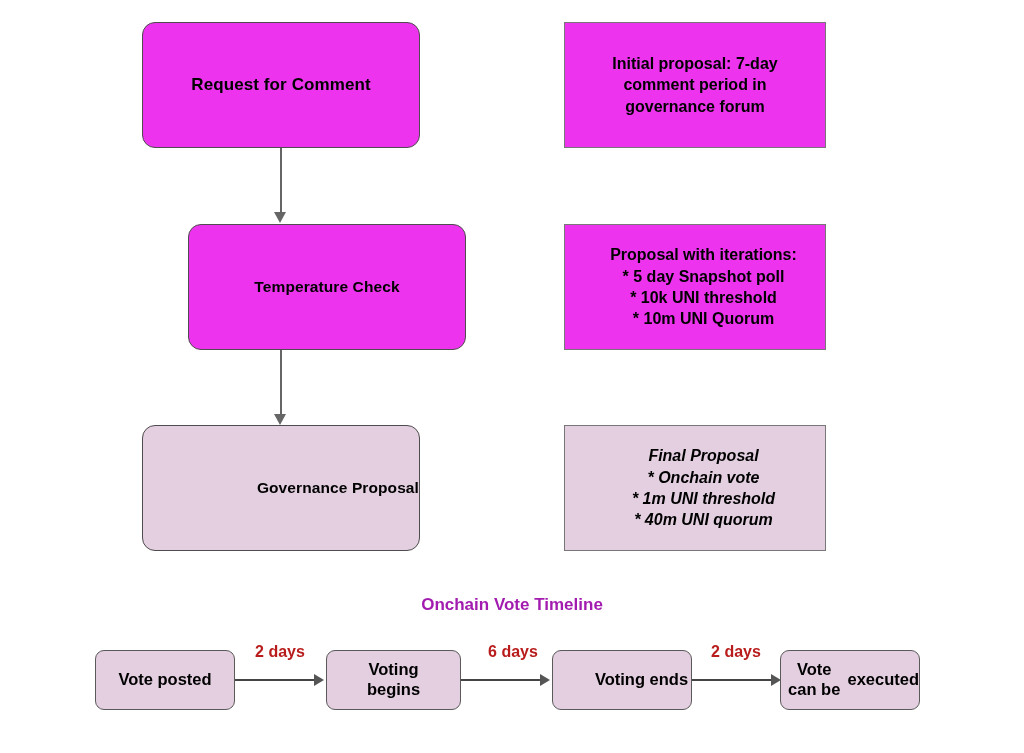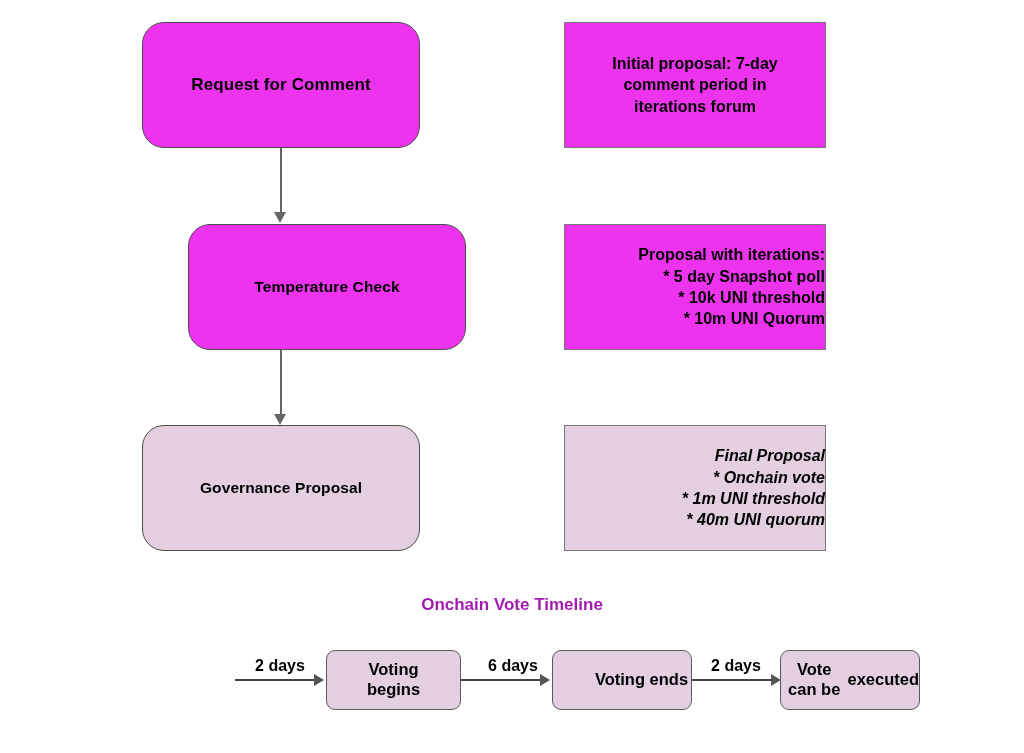--- a/index.html
+++ b/index.html
@@ -30,21 +30,21 @@
     justify-content: center;
     text-align: center;
     font-weight: bold;
     color: #000000;
     line-height: 1.18;
   }
 
   
   .stage-box {
     border: 1.6px solid #4d4d4d;
-    border-radius: 22px;
+    border-radius: 13px;
   }
   .stage-box.magenta {
     background: #ee33ee;
   }
   .stage-box.mauve {
     background: #e3cfe0;
   }
   .stage-label {
     font-size: 17px;
     letter-spacing: .1px;
@@ -62,21 +62,21 @@
     flex-direction: column;
     justify-content: center;
     font-weight: bold;
     font-size: 16px;
     line-height: 1.33;
     color: #000000;
   }
   .note-box.magenta { background: #ee33ee; }
   .note-box.mauve   { background: #e3cfe0; }
   .note-box.center  { text-align: center; align-items: center; padding: 4px 12px; }
-  .note-box.left    { text-align: left;   align-items: flex-end; padding-left: 17px; }
+  .note-box.left    { text-align: left;   align-items: center; padding-left: 17px; }
   .note-line { white-space: pre; }
 
   
   .v-connector {
     position: absolute;
     width: 1.6px;
     background: #666666;
   }
   .v-arrowhead {
     position: absolute;
@@ -121,71 +121,73 @@
     text-align: center;
     font-size: 16.5px;
     font-weight: bold;
     line-height: 1.2;
     color: #000000;
   }
   .edge-label {
     position: absolute;
     font-size: 16px;
     font-weight: bold;
-    color: #000000;
+    color: #b91c1c;
     white-space: nowrap;
     text-align: center;
-    margin-top: 14px;
   }
 </style>
 </head>
 <body>
 
 <div id="canvas">
 
   <div class="node stage-box magenta" style="left:142px; top:22px; width:278px; height:126px;">
     <span class="stage-label">Request for Comment</span>
   </div>
 
   <div class="note-box magenta center" style="left:564px; top:22px; width:262px; height:126px;">
     <span class="note-line">Initial proposal: 7-day</span>
     <span class="note-line">comment period in</span>
-    <span class="note-line">iterations forum</span>
+    <span class="note-line">governance forum</span>
   </div>
 
   <div class="v-connector" style="left:280px; top:148px; height:68px;"></div>
   <div class="v-arrowhead" style="left:274px; top:212px;"></div>
 
   <div class="node stage-box magenta" style="left:142px; top:224px; width:278px; height:126px;margin-left:46px;">
     <span class="stage-label small">Temperature Check</span>
   </div>
 
   <div class="note-box magenta left" style="left:564px; top:224px; width:262px; height:126px;">
     <span class="note-line">Proposal with iterations:</span>
     <span class="note-line">* 5 day Snapshot poll</span>
     <span class="note-line">* 10k UNI threshold</span>
     <span class="note-line">* 10m UNI Quorum</span>
   </div>
 
   <div class="v-connector" style="left:280px; top:350px; height:68px;"></div>
   <div class="v-arrowhead" style="left:274px; top:414px;"></div>
 
-  <div class="node stage-box mauve" style="left:142px; top:425px; width:278px; height:126px;">
+  <div class="node stage-box mauve" style="left:142px; top:425px; width:278px; height:126px;justify-content:flex-end;">
     <span class="stage-label small">Governance Proposal</span>
   </div>
 
   <div class="note-box mauve left" style="left:564px; top:425px; width:262px; height:126px;font-style:italic;">
     <span class="note-line">Final Proposal</span>
     <span class="note-line">* Onchain vote</span>
     <span class="note-line">* 1m UNI threshold</span>
     <span class="note-line">* 40m UNI quorum</span>
   </div>
 
   <div class="section-title" style="left:0px; top:595px; width:1024px;">Onchain Vote Timeline</div>
 
+  <div class="timeline-box" style="left:95px; top:650px; width:140px; height:60px;">
+    <span>Vote posted</span>
+  </div>
 
   <div class="h-connector" style="left:235px; top:679px; width:81px;"></div>
   <div class="h-arrowhead" style="left:314px; top:674px;"></div>
   <div class="edge-label" style="left:235px; top:643px; width:90px;">2 days</div>
 
   <div class="timeline-box" style="left:326px; top:650px; width:135px; height:60px; flex-direction:column;">
     <span>Voting</span>
     <span>begins</span>
   </div>
 

